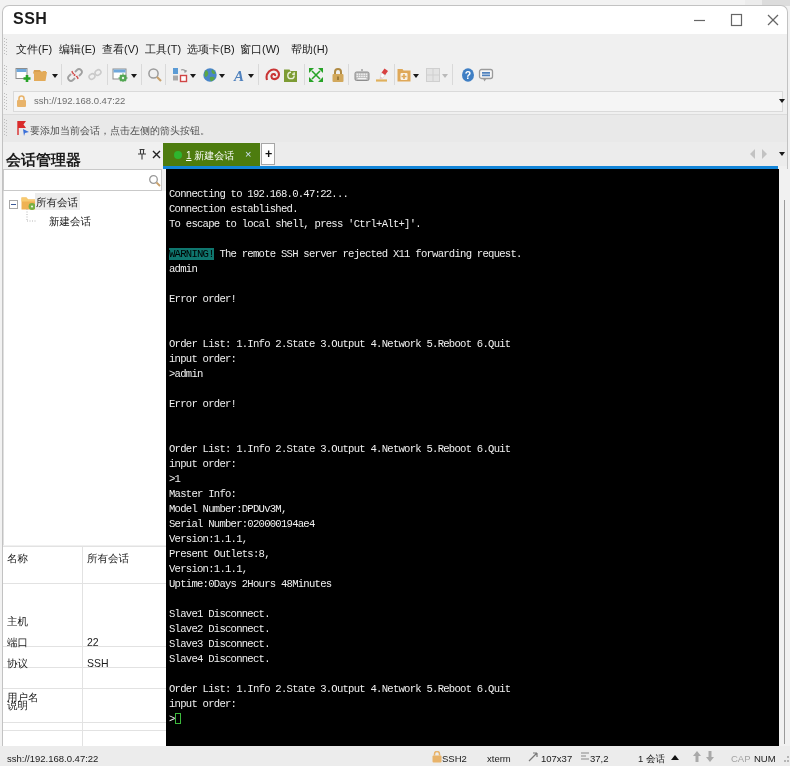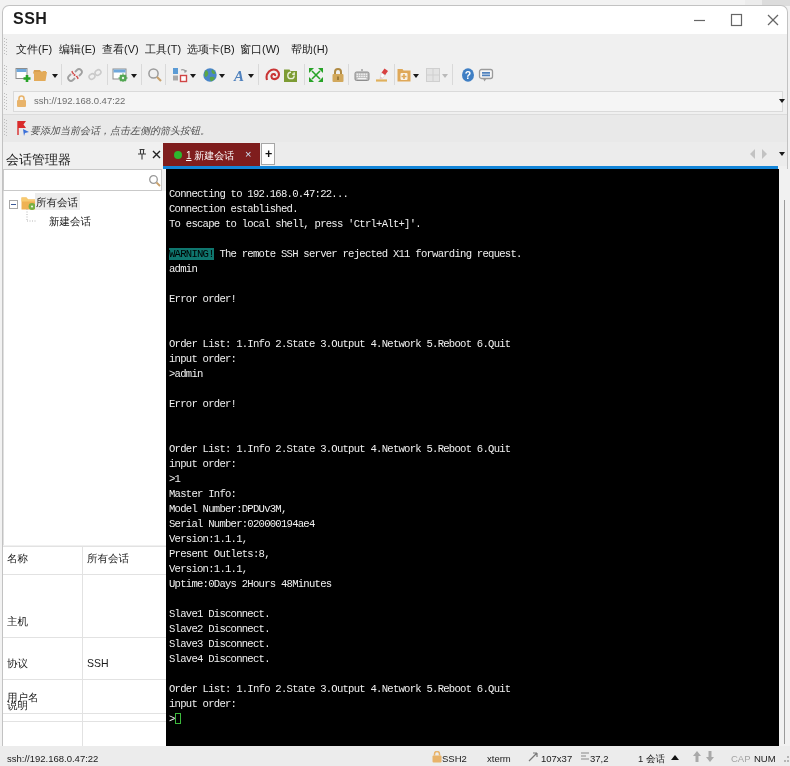--- a/index.html
+++ b/index.html
@@ -12,46 +12,46 @@
   border-radius:7px 7px 0 0; }
 #deskpatch1 { position:absolute; left:745px; top:0; width:17px; height:6px; background:#ececec; }
 #deskpatch2 { position:absolute; left:762px; top:0; width:28px; height:6px; background:#dcdcdc; }
 
 #title { position:absolute; left:13px; top:10px; font-size:16px; font-weight:bold; color:#1c1c1c; letter-spacing:0.5px;}
 .winbtn { position:absolute; top:0; }
 
 #menubar { position:absolute; left:3px; top:34px; width:784px; height:26px; background:#f0f0f0; }
 #toolbar { position:absolute; left:3px; top:60px; width:784px; height:30px; background:#f0f0f0; }
 #addrrow { position:absolute; left:3px; top:90px; width:784px; height:24px; background:#f0f0f0; }
-#notifrow{ position:absolute; left:3px; top:114px; width:784px; height:28px; background:#e9e9e9; border-top:1px solid #dcdcdc;font-style:italic;}
+#notifrow{ position:absolute; left:3px; top:114px; width:784px; height:28px; background:#e9e9e9; border-top:1px solid #dcdcdc;}
 #mainarea{ position:absolute; left:3px; top:142px; width:784px; height:604px; background:#f0f0f0; }
 #statusbar{ position:absolute; left:0px; top:746px; width:790px; height:20px; background:#ececec; font-size:9.5px; color:#1a1a1a;}
 .menuitem { position:absolute; top:8px; font-size:11px; color:#1a1a1a; }
 .grip { position:absolute; width:3px; background-image:repeating-linear-gradient(to bottom,#bdbdbd 0 1px,transparent 1px 3px); background-size:1px 100%; background-repeat:repeat-y; }
 .grip:after{ content:""; position:absolute; left:2px; top:1px; width:1px; height:100%; background-image:repeating-linear-gradient(to bottom,#bdbdbd 0 1px,transparent 1px 3px);}
 .sep { position:absolute; top:4px; width:1px; height:21px; background:#d9d9d9; }
 .ico { position:absolute; top:7px; width:16px; height:16px; }
 .dd { position:absolute; top:13px; width:0; height:0; border-left:3.5px solid transparent; border-right:3.5px solid transparent; border-top:4px solid #1a1a1a; }
 .dd.dis { border-top-color:#b9b9b9; }
 
 #addrfield { position:absolute; left:10px; top:1px; width:770px; height:21px; background:#f5f5f5; border:1px solid #dadada; }
 #addrtext { position:absolute; left:31px; top:5px; font-size:9.5px; color:#6d6d6d; }
 
 #lpanel { position:absolute; left:0; top:0; width:163px; height:604px; background:#f0f0f0; }
-#lphead { position:absolute; left:3px; top:9px; font-size:13px; color:#1a1a1a; }
+#lphead { position:absolute; left:3px; top:9px; font-size:15px; color:#1a1a1a;font-weight:bold; }
 #searchbox { position:absolute; left:0px; top:27px; width:159px; height:22px; background:#fff; border:1px solid #c9c9c9; }
 #treebox { position:absolute; left:0px; top:49px; width:163px; height:354px; background:#fff; border-left:1px solid #e0e0e0;}
 #proptable { position:absolute; left:0px; top:404px; width:163px; height:201px; background:#fff; border-top:1px solid #e2e2e2; }
-.prow { position:absolute; left:0; width:163px; height:28px; border-bottom:1px solid #e2e2e2; }
+.prow { position:absolute; left:0; width:163px; height:37px; border-bottom:1px solid #e2e2e2; }
 .plabel { position:absolute; left:4px; top:5px; font-size:10.5px; color:#1a1a1a; }
 .pval { position:absolute; left:84px; top:5px; font-size:10.5px; color:#1a1a1a; }
 #pcol { position:absolute; left:79px; top:0; width:1px; height:201px; background:#e2e2e2; }
 
 #tabbar { position:absolute; left:160px; top:0; width:624px; height:24px; background:#ececec; }
-#tab1 { position:absolute; left:0px; top:1px; width:97px; height:23px; background:#7f1d1d; }
+#tab1 { position:absolute; left:0px; top:1px; width:97px; height:23px; background:#4d7c0f; }
 #plustab { position:absolute; left:98px; top:1px; width:14px; height:22px; background:#fdfdfd; border:1px solid #a6a6a6; }
 #bluestrip { position:absolute; left:160px; top:24px; width:615px; height:3px; background:#1385d8; }
 
 #term { position:absolute; left:163px; top:27px; width:615px; height:577px; background:#000; }
 #termpre { position:absolute; left:3px; top:18px; font-family:"Liberation Mono", monospace; font-size:10.6px; letter-spacing:-0.76px; line-height:15px; color:#f0f0f0; white-space:pre; }
 #scrollbar { position:absolute; left:776px; top:27px; width:11px; height:577px; background:#f1f1f1; }
 #sthumb { position:absolute; left:5px; top:31px; width:1px; height:544px; background:#9a9a9a; }
 .sbitem { position:absolute; top:7px; }
 </style>
 </head>
@@ -287,20 +287,24 @@
     </div>
     <div id="proptable">
       <div id="pcol"></div>
       <div class="prow" style="top:0;">
           <span class="plabel">名称</span>
           <span class="pval">所有会话</span>
         </div>
       <div class="prow" style="top:63px;">
           <span class="plabel">主机</span>
         </div>
+      <div class="prow" style="top:84px;">
+          <span class="plabel">端口</span>
+          <span class="pval">22</span>
+        </div>
       <div class="prow" style="top:105px;">
           <span class="plabel">协议</span>
           <span class="pval">SSH</span>
         </div>
       <div class="prow" style="top:139px;">
           <span class="plabel">用户名</span>
         </div>
       <div class="prow" style="top:147px;">
           <span class="plabel">说明</span>
         </div>

